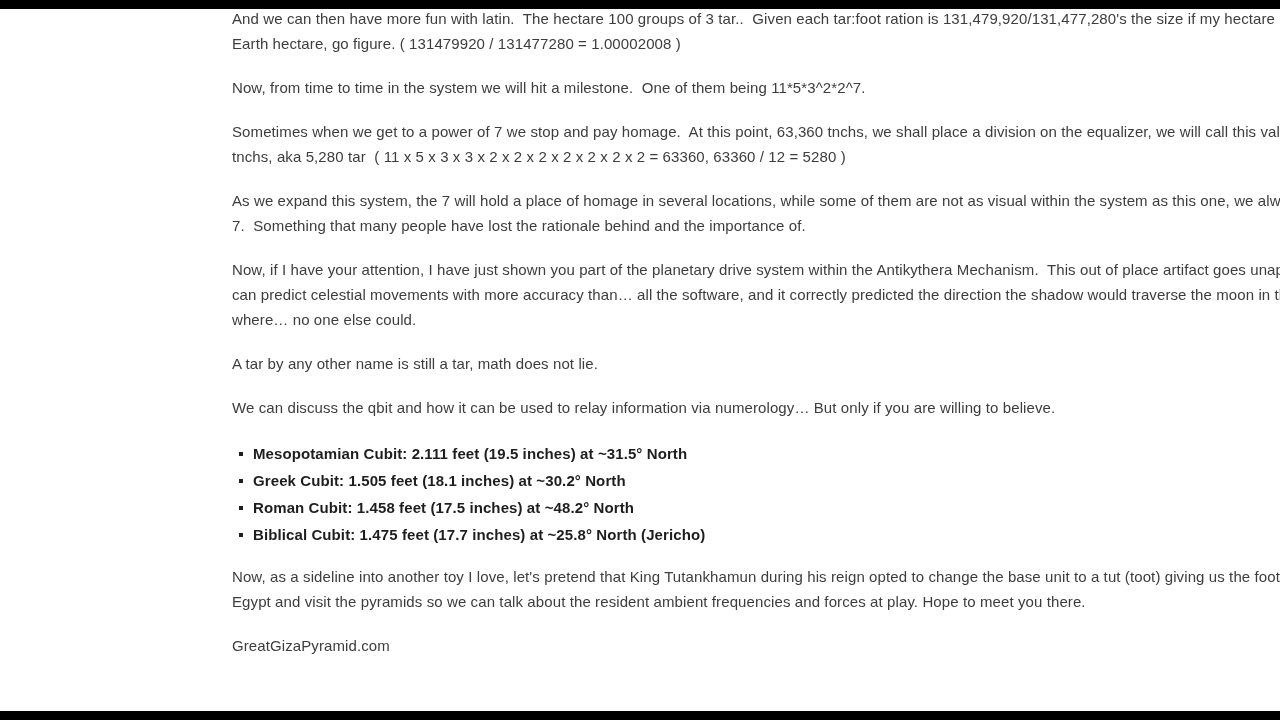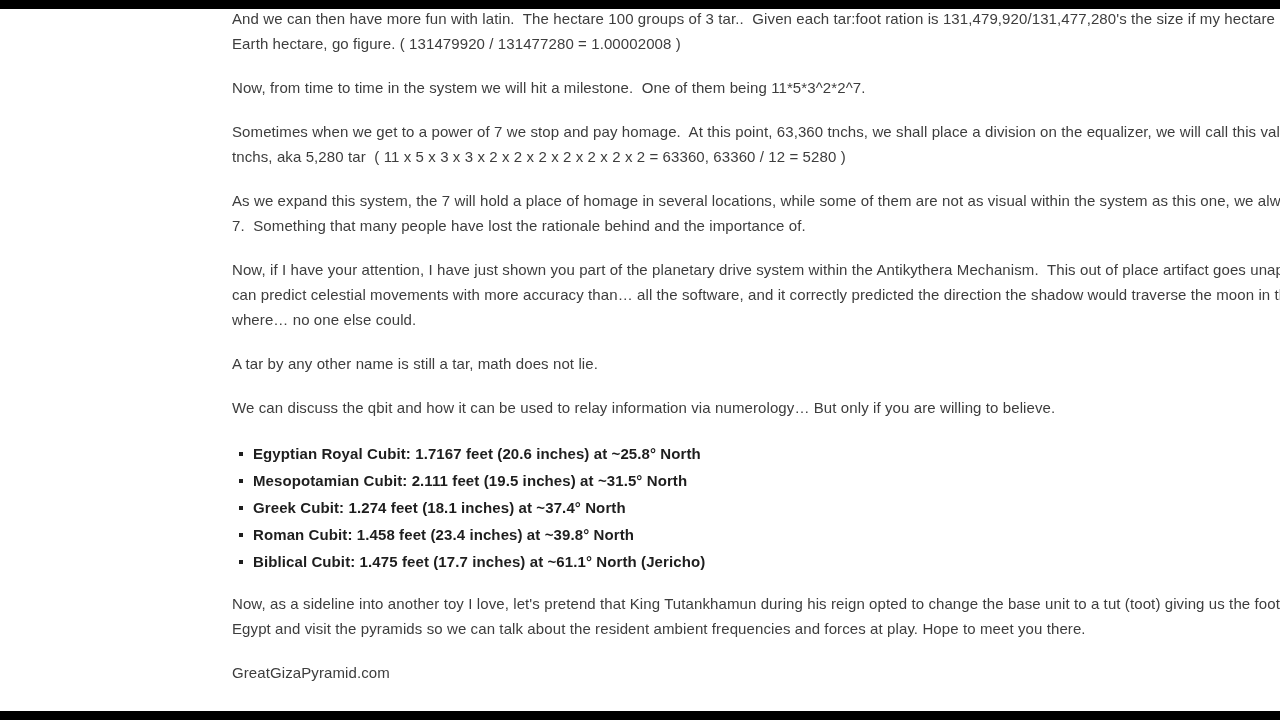--- a/index.html
+++ b/index.html
@@ -97,26 +97,26 @@
         <div class="line">can predict celestial movements with more accuracy than… all the software, and it correctly predicted the direction the shadow would traverse the moon in th</div>
         <div class="line">where… no one else could.</div>
       </div>
       <div class="para">
         <div class="line">A tar by any other name is still a tar, math does not lie.</div>
       </div>
       <div class="para">
         <div class="line">We can discuss the qbit and how it can be used to relay information via numerology… But only if you are willing to believe.</div>
       </div>
       <ul class="cubit-list">
-        <li><span class="bullet-square"></span><span>Egyptian Royal Cubit: 1.7167 feet (20.6 inches) at ~25.8° North</span></li>
+        <li><span class="bullet-square"></span></li>
         <li><span class="bullet-square"></span></li>
         <li><span class="bullet-square"></span><span>Mesopotamian Cubit: 2.111 feet (19.5 inches) at ~31.5° North</span></li>
-        <li><span class="bullet-square"></span><span>Greek Cubit: 1.274 feet (18.1 inches) at ~37.4° North</span></li>
-        <li><span class="bullet-square"></span><span>Roman Cubit: 1.458 feet (23.4 inches) at ~39.8° North</span></li>
-        <li><span class="bullet-square"></span><span>Biblical Cubit: 1.475 feet (17.7 inches) at ~61.1° North (Jericho)</span></li>
+        <li><span class="bullet-square"></span><span>Greek Cubit: 1.505 feet (18.1 inches) at ~30.2° North</span></li>
+        <li><span class="bullet-square"></span><span>Roman Cubit: 1.458 feet (17.5 inches) at ~48.2° North</span></li>
+        <li><span class="bullet-square"></span><span>Biblical Cubit: 1.475 feet (17.7 inches) at ~25.8° North (Jericho)</span></li>
       </ul>
       <div class="para">
         <div class="line">Now, as a sideline into another toy I love, let's pretend that King Tutankhamun during his reign opted to change the base unit to a tut (toot) giving us the foot,</div>
         <div class="line">Egypt and visit the pyramids so we can talk about the resident ambient frequencies and forces at play. Hope to meet you there.</div>
       </div>
       <div class="para">
         <div class="footer-line">GreatGizaPyramid.com</div>
       </div>
     </div>
   <div class="letterbox bottom"></div>

